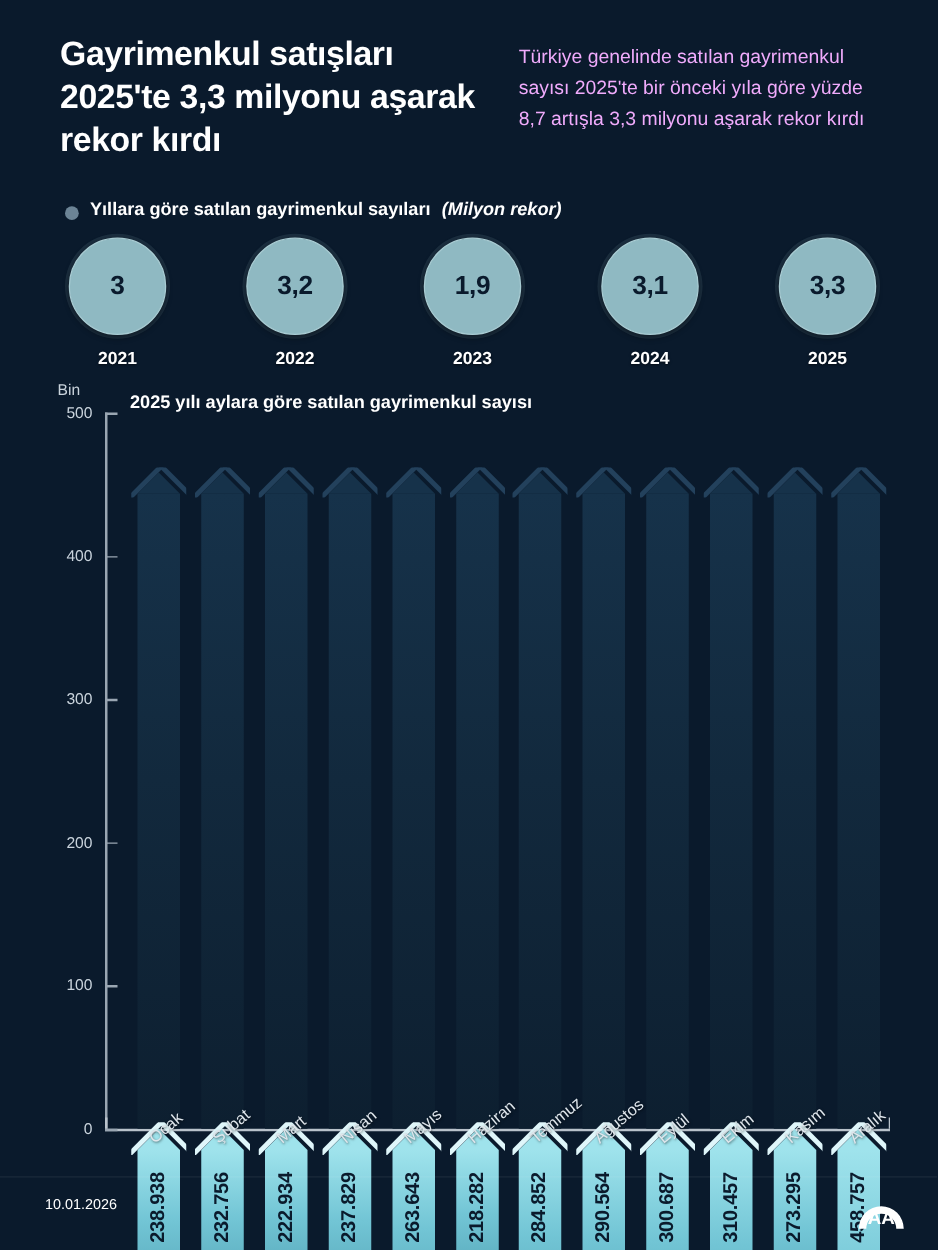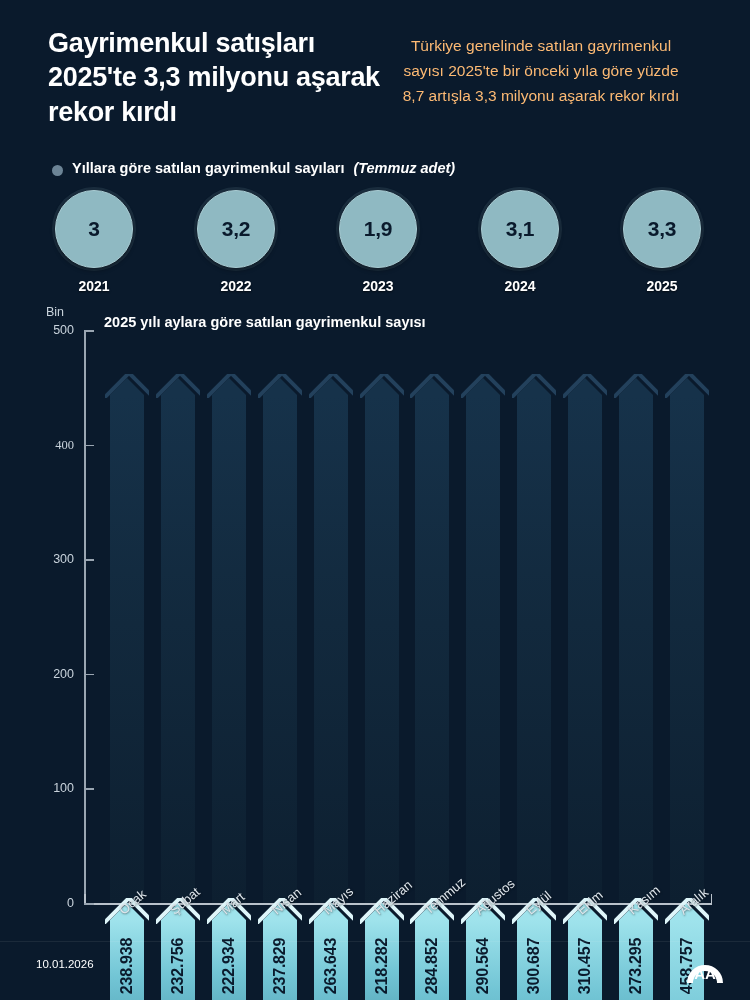--- a/index.html
+++ b/index.html
@@ -12,22 +12,22 @@
   }
   .page{position:absolute;inset:0;}
 
   
   .headline{
     position:absolute;left:48px;top:26px;width:350px;
     font-size:27px;line-height:1.27;font-weight:700;color:#ffffff;
     letter-spacing:-0.3px;
   }
   .standfirst{
-    position:absolute;left:391px;top:33px;width:300px;
-    font-size:15.5px;line-height:1.62;color:#fdba74;font-weight:400;text-align:center;
+    position:absolute;left:415px;top:33px;width:300px;
+    font-size:15.5px;line-height:1.62;color:#f0abfc;font-weight:400;
   }
 
   
   .legend{
     position:absolute;left:52px;top:160px;
     display:flex;align-items:flex-end;gap:9px;
     font-size:14.5px;font-weight:700;color:#ffffff;white-space:nowrap;
   }
   .legend .dot{
     width:11px;height:11px;border-radius:50%;background:#6c8496;display:block;
@@ -152,21 +152,21 @@
 <body>
 
 <div class="page">
 
   <div class="headline">Gayrimenkul satışları 2025'te 3,3 milyonu aşarak rekor kırdı</div>
   <div class="standfirst">Türkiye genelinde satılan gayrimenkul sayısı 2025'te bir önceki yıla göre yüzde 8,7 artışla 3,3 milyonu aşarak rekor kırdı</div>
 
   <div class="legend">
     <span class="dot"></span>
     <span>Yıllara göre satılan gayrimenkul sayıları</span>
-    <span class="unit">(Temmuz adet)</span>
+    <span class="unit">(Milyon rekor)</span>
   </div>
 
   <div class="years" id="years">
       <div class="year-cell">
         <div class="circle">3</div>
         <div class="year-label">2021</div>
       </div>
       <div class="year-cell">
         <div class="circle">3,2</div>
         <div class="year-label">2022</div>
@@ -194,21 +194,21 @@
     <div id="yticks">
         <div class="tick" style="top: 573px;"></div>
         <div class="ytick-label" style="top: 573px;">0</div>
         <div class="tick" style="top: 458.4px;"></div>
         <div class="ytick-label" style="top: 458.4px;">100</div>
         <div class="tick" style="top: 343.8px;"></div>
         <div class="ytick-label" style="top: 343.8px;">200</div>
         <div class="tick" style="top: 229.2px;"></div>
         <div class="ytick-label" style="top: 229.2px;">300</div>
         <div class="tick" style="top: 114.6px;"></div>
-        <div class="ytick-label" style="top: 114.6px; font-family: Liberation Serif, serif;">400</div>
+        <div class="ytick-label" style="top: 114.6px;">400</div>
         <div class="tick" style="top: 0px;"></div>
         <div class="ytick-label" style="top: 0px;">500</div>
       </div>
     <div class="bars" id="bars">
         <div class="col" style="left: 26.4167px; height: 525px;">
           <div class="ghost arrow" style="height:525px">
             <div class="head"></div>
             <div class="chev">
               <i></i>
             </div>

